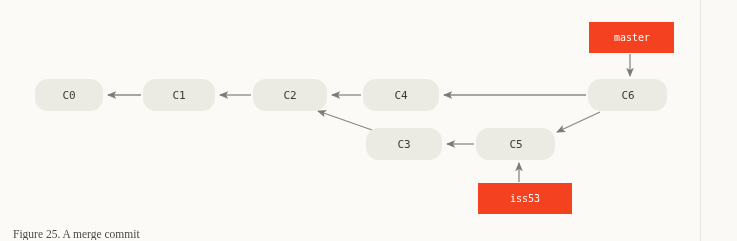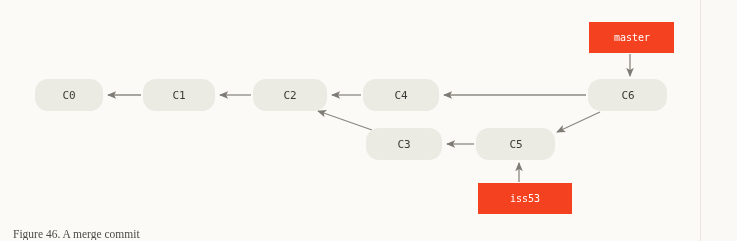--- a/index.html
+++ b/index.html
@@ -164,19 +164,19 @@
         <text class="branch-label" x="632" y="38">master</text>
       </g>
 
       <g>
         <rect class="branch-rect" x="478" y="183" width="94" height="31"></rect>
         <text class="branch-label" x="525" y="199">iss53</text>
       </g>
 
     </svg>
 
-    <div id="caption">Figure 46. A merge commit</div>
+    <div id="caption">Figure 25. A merge commit</div>
 
   </div>
 
   <div id="page-margin"></div>
 
 </div>
 
 </body></html>

